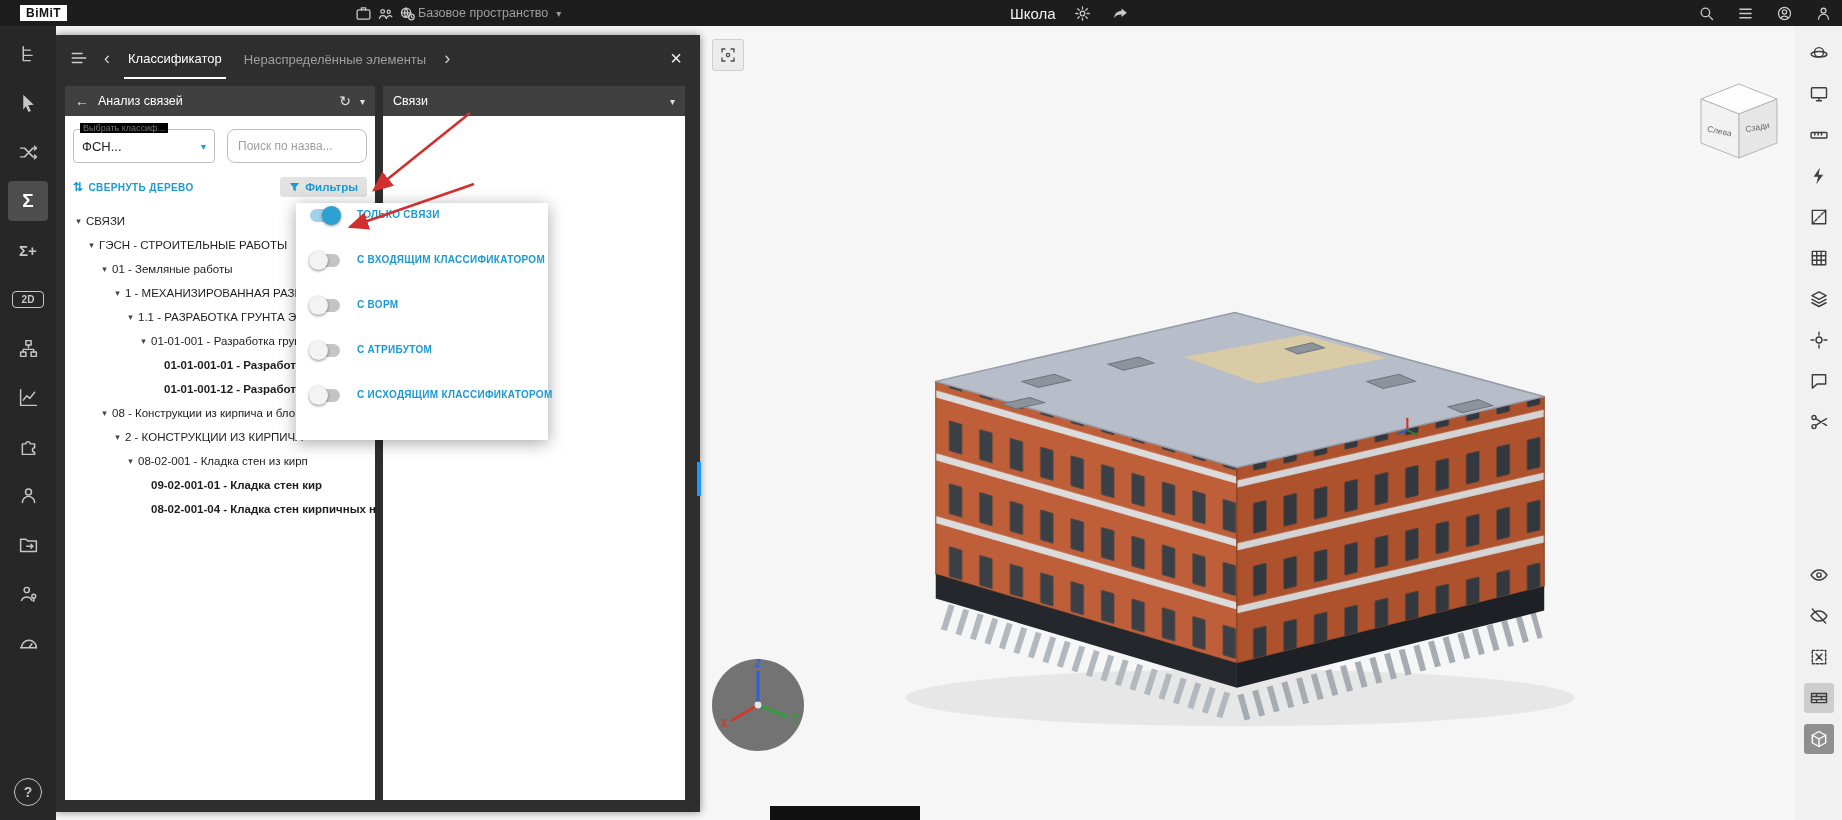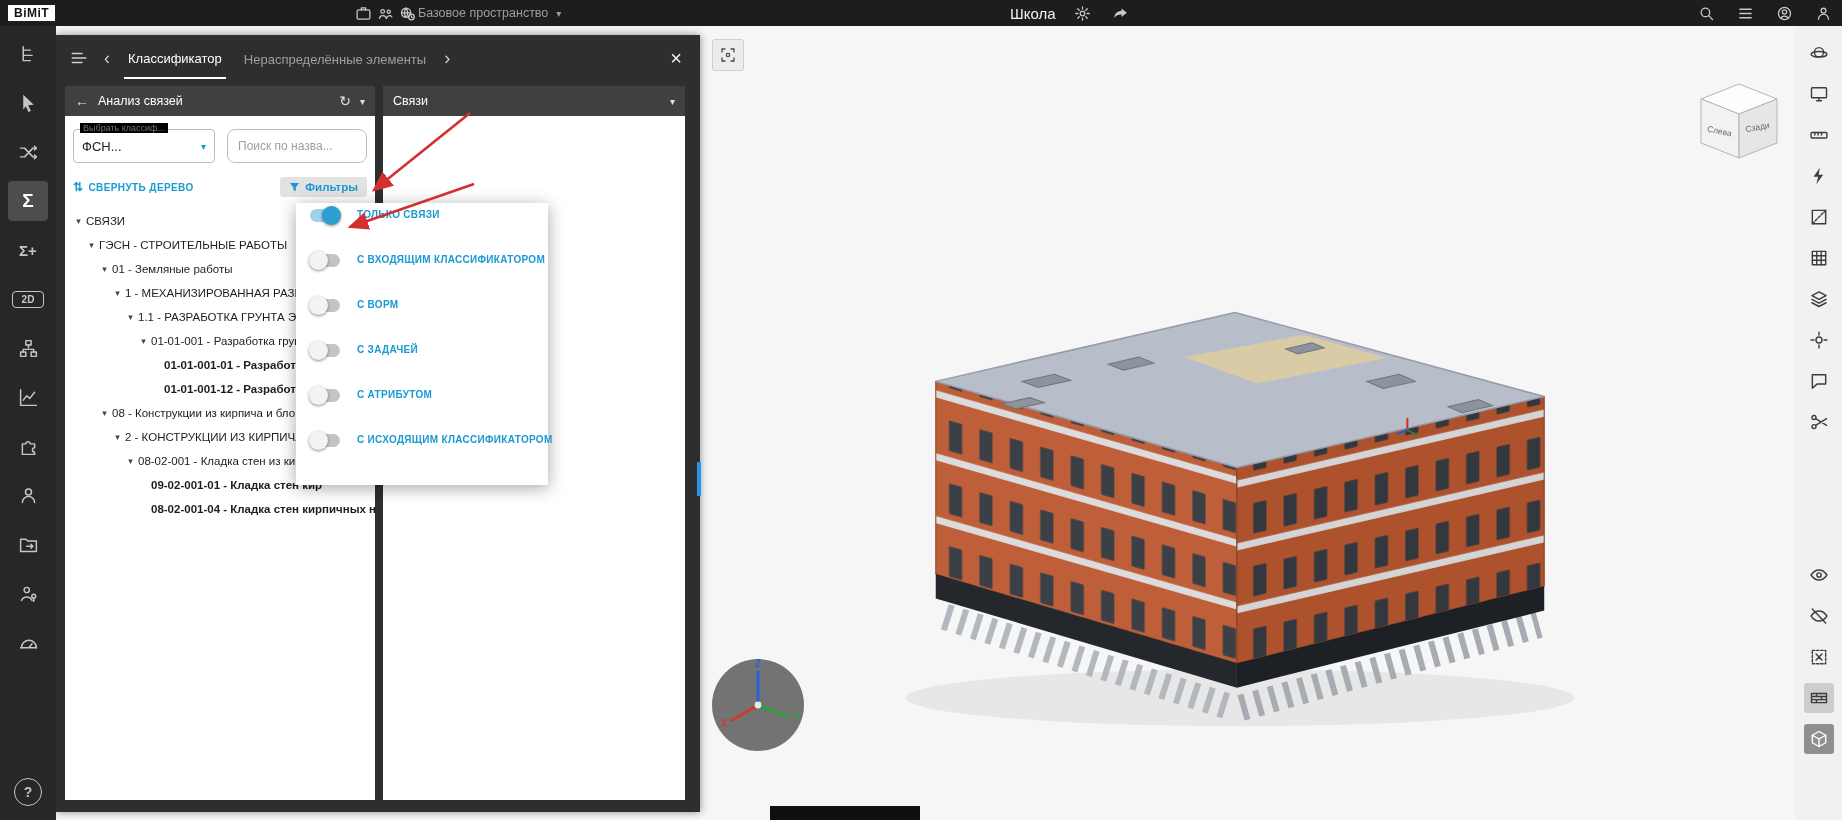--- a/index.html
+++ b/index.html
@@ -5,21 +5,21 @@
   html,body{margin:0;padding:0;width:1842px;height:820px;overflow:hidden;
     font-family:"Liberation Sans",sans-serif;background:#f6f6f6;position:relative}
   :root{--accent:#1b9ad2;--arrow:#d32f2f}
   svg{display:block}
   .ic{display:flex;align-items:center;justify-content:center}
 
   
   .topbar{position:absolute;left:0;top:0;width:1842px;height:26px;background:#1d1d1d;
     display:flex;align-items:center;color:#d8d8d8;z-index:40}
   .logo{background:#fff;color:#111;font-weight:bold;font-size:12px;padding:1px 6px;
-    margin-left:8px;letter-spacing:.5px}
+    margin-left:20px;letter-spacing:.5px}
   .tb-group{position:absolute;top:0;height:26px;display:flex;align-items:center;}
   .tb-ic{width:22px;height:22px;color:#c9c9c9;cursor:pointer}
   .tb-ic svg{stroke:currentColor;fill:none;stroke-width:1.8;stroke-linecap:round;stroke-linejoin:round}
   .ws-select{display:flex;align-items:center;gap:8px;color:#9e9e9e;font-size:12.5px;min-width:190px}
   .ws-caret{font-size:10px;color:#9e9e9e}
   .tb-title{color:#f2f2f2;font-size:15px}
 
   
   .left-toolbar{position:absolute;left:0;top:26px;bottom:0;width:56px;background:#272727;
     display:flex;flex-direction:column;align-items:center;padding-top:8px;gap:9px;z-index:30}
@@ -557,26 +557,20 @@
       <div class="popup-row">
         <div class="sw">
           <span class="knob"></span>
         </div>
         <span class="popup-label">С ВОРМ</span>
       </div>
       <div class="popup-row">
         <div class="sw">
           <span class="knob"></span>
         </div>
-        <span class="popup-label">С ЗАДАЧЕЙ</span>
-      </div>
-      <div class="popup-row">
-        <div class="sw">
-          <span class="knob"></span>
-        </div>
         <span class="popup-label">С АТРИБУТОМ</span>
       </div>
       <div class="popup-row">
         <div class="sw">
           <span class="knob"></span>
         </div>
         <span class="popup-label">С ИСХОДЯЩИМ КЛАССИФИКАТОРОМ</span>
       </div>
     </div>
 </div>

